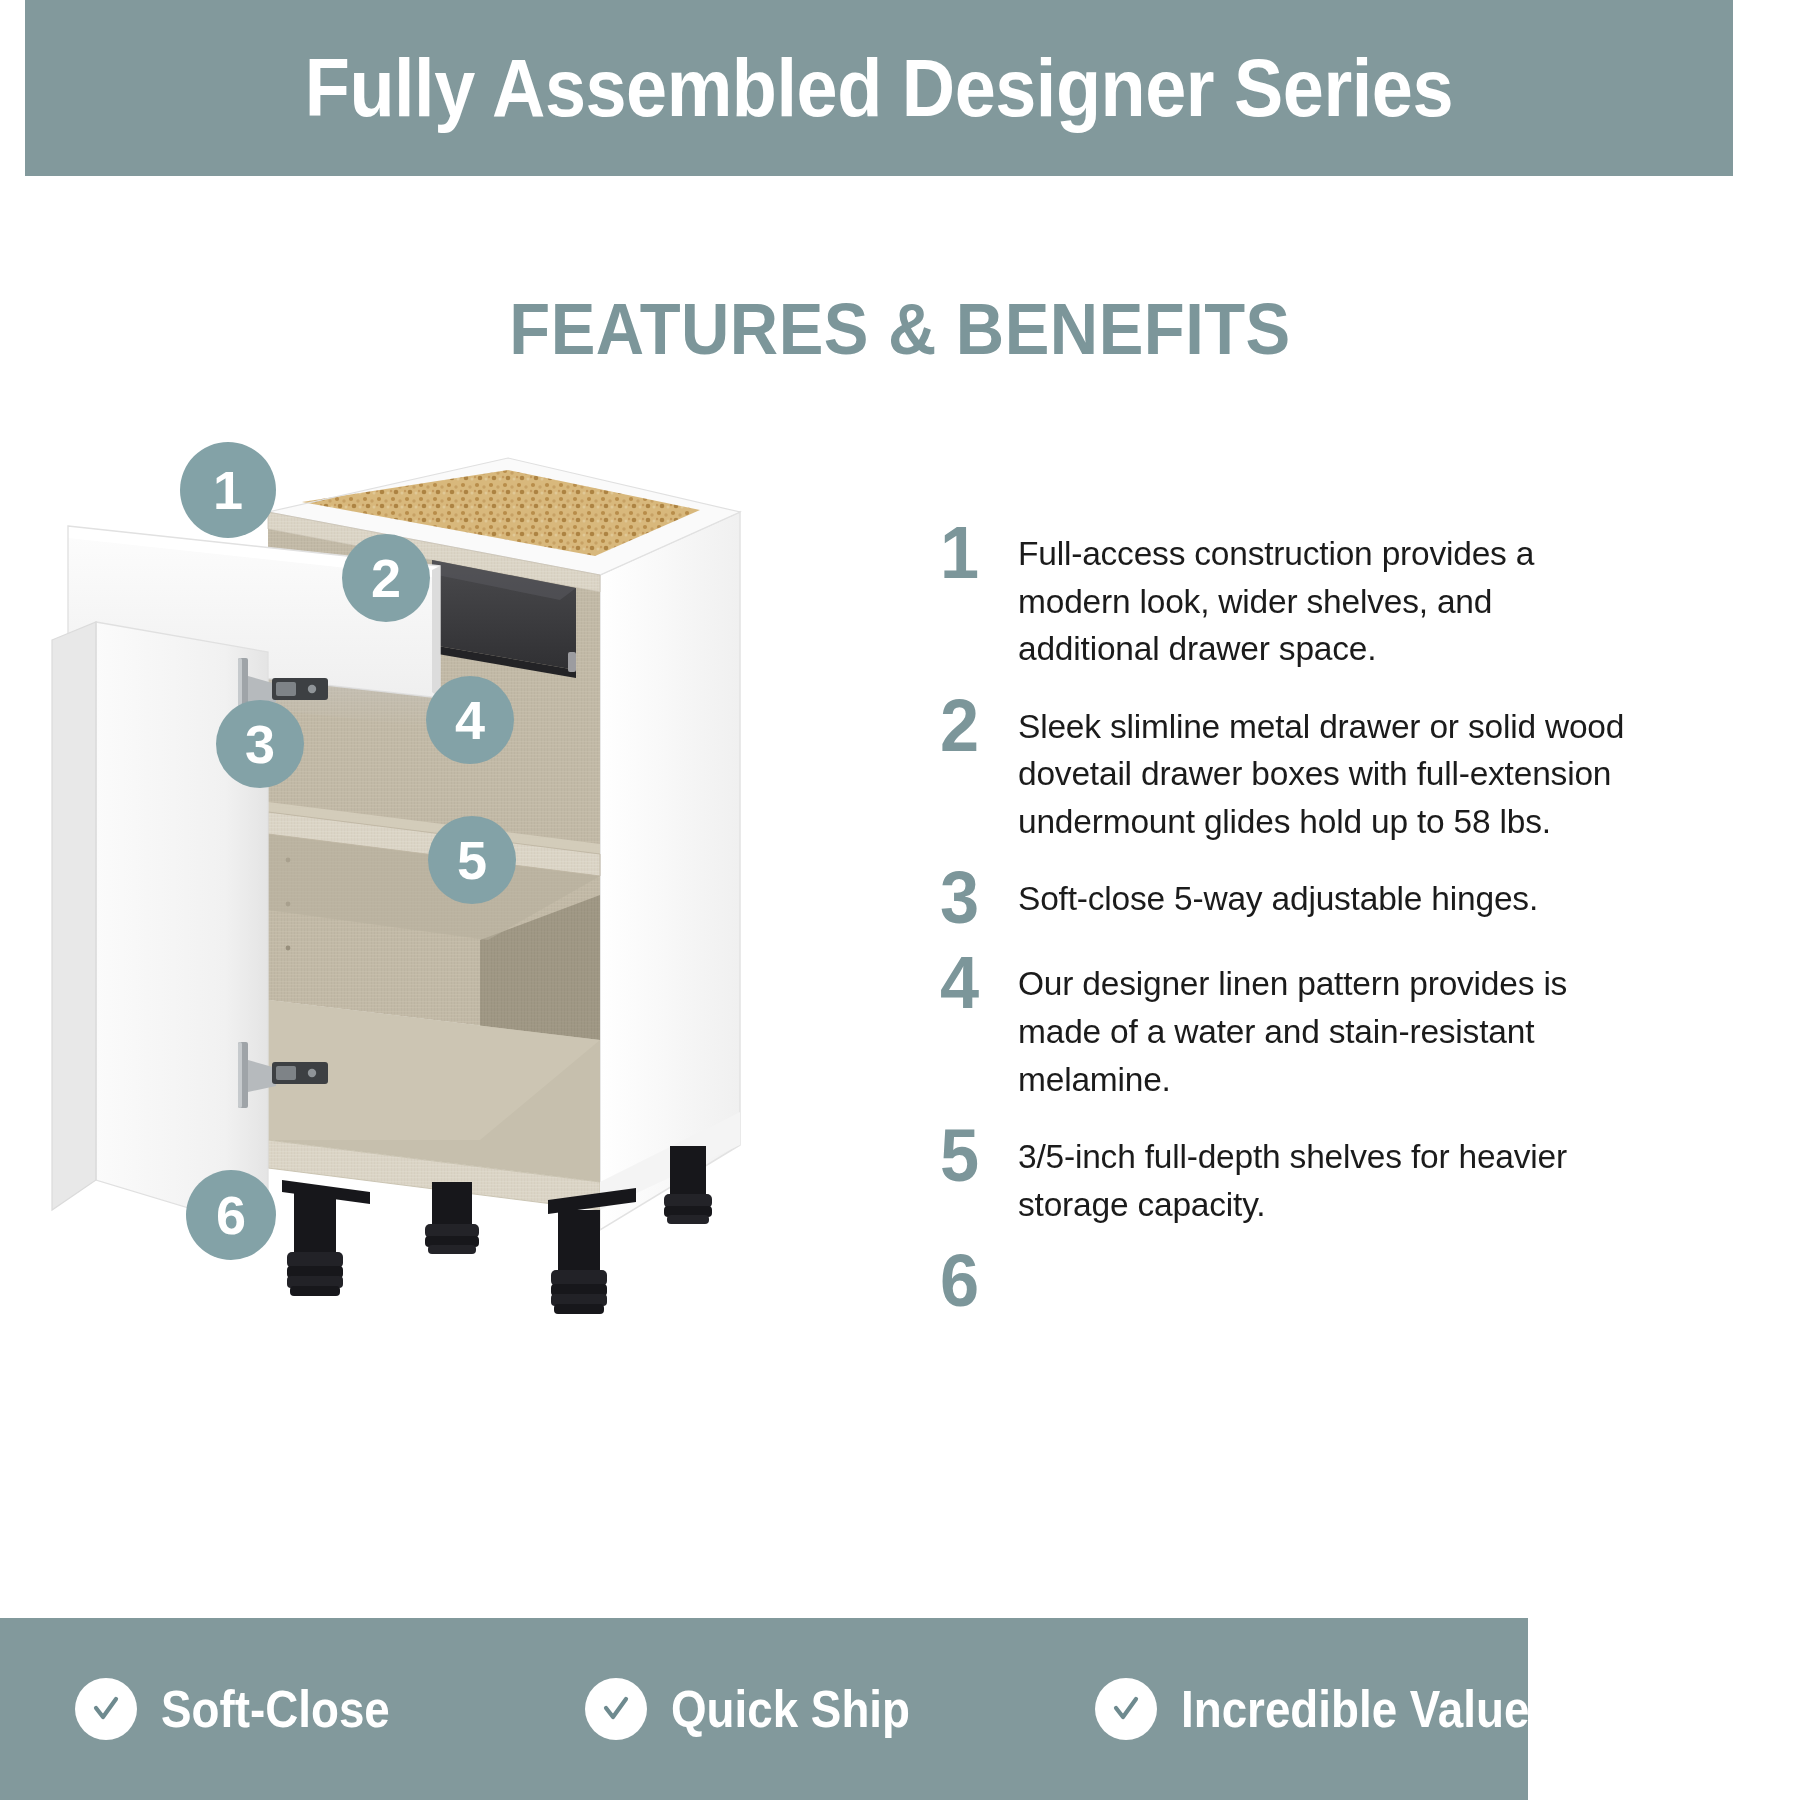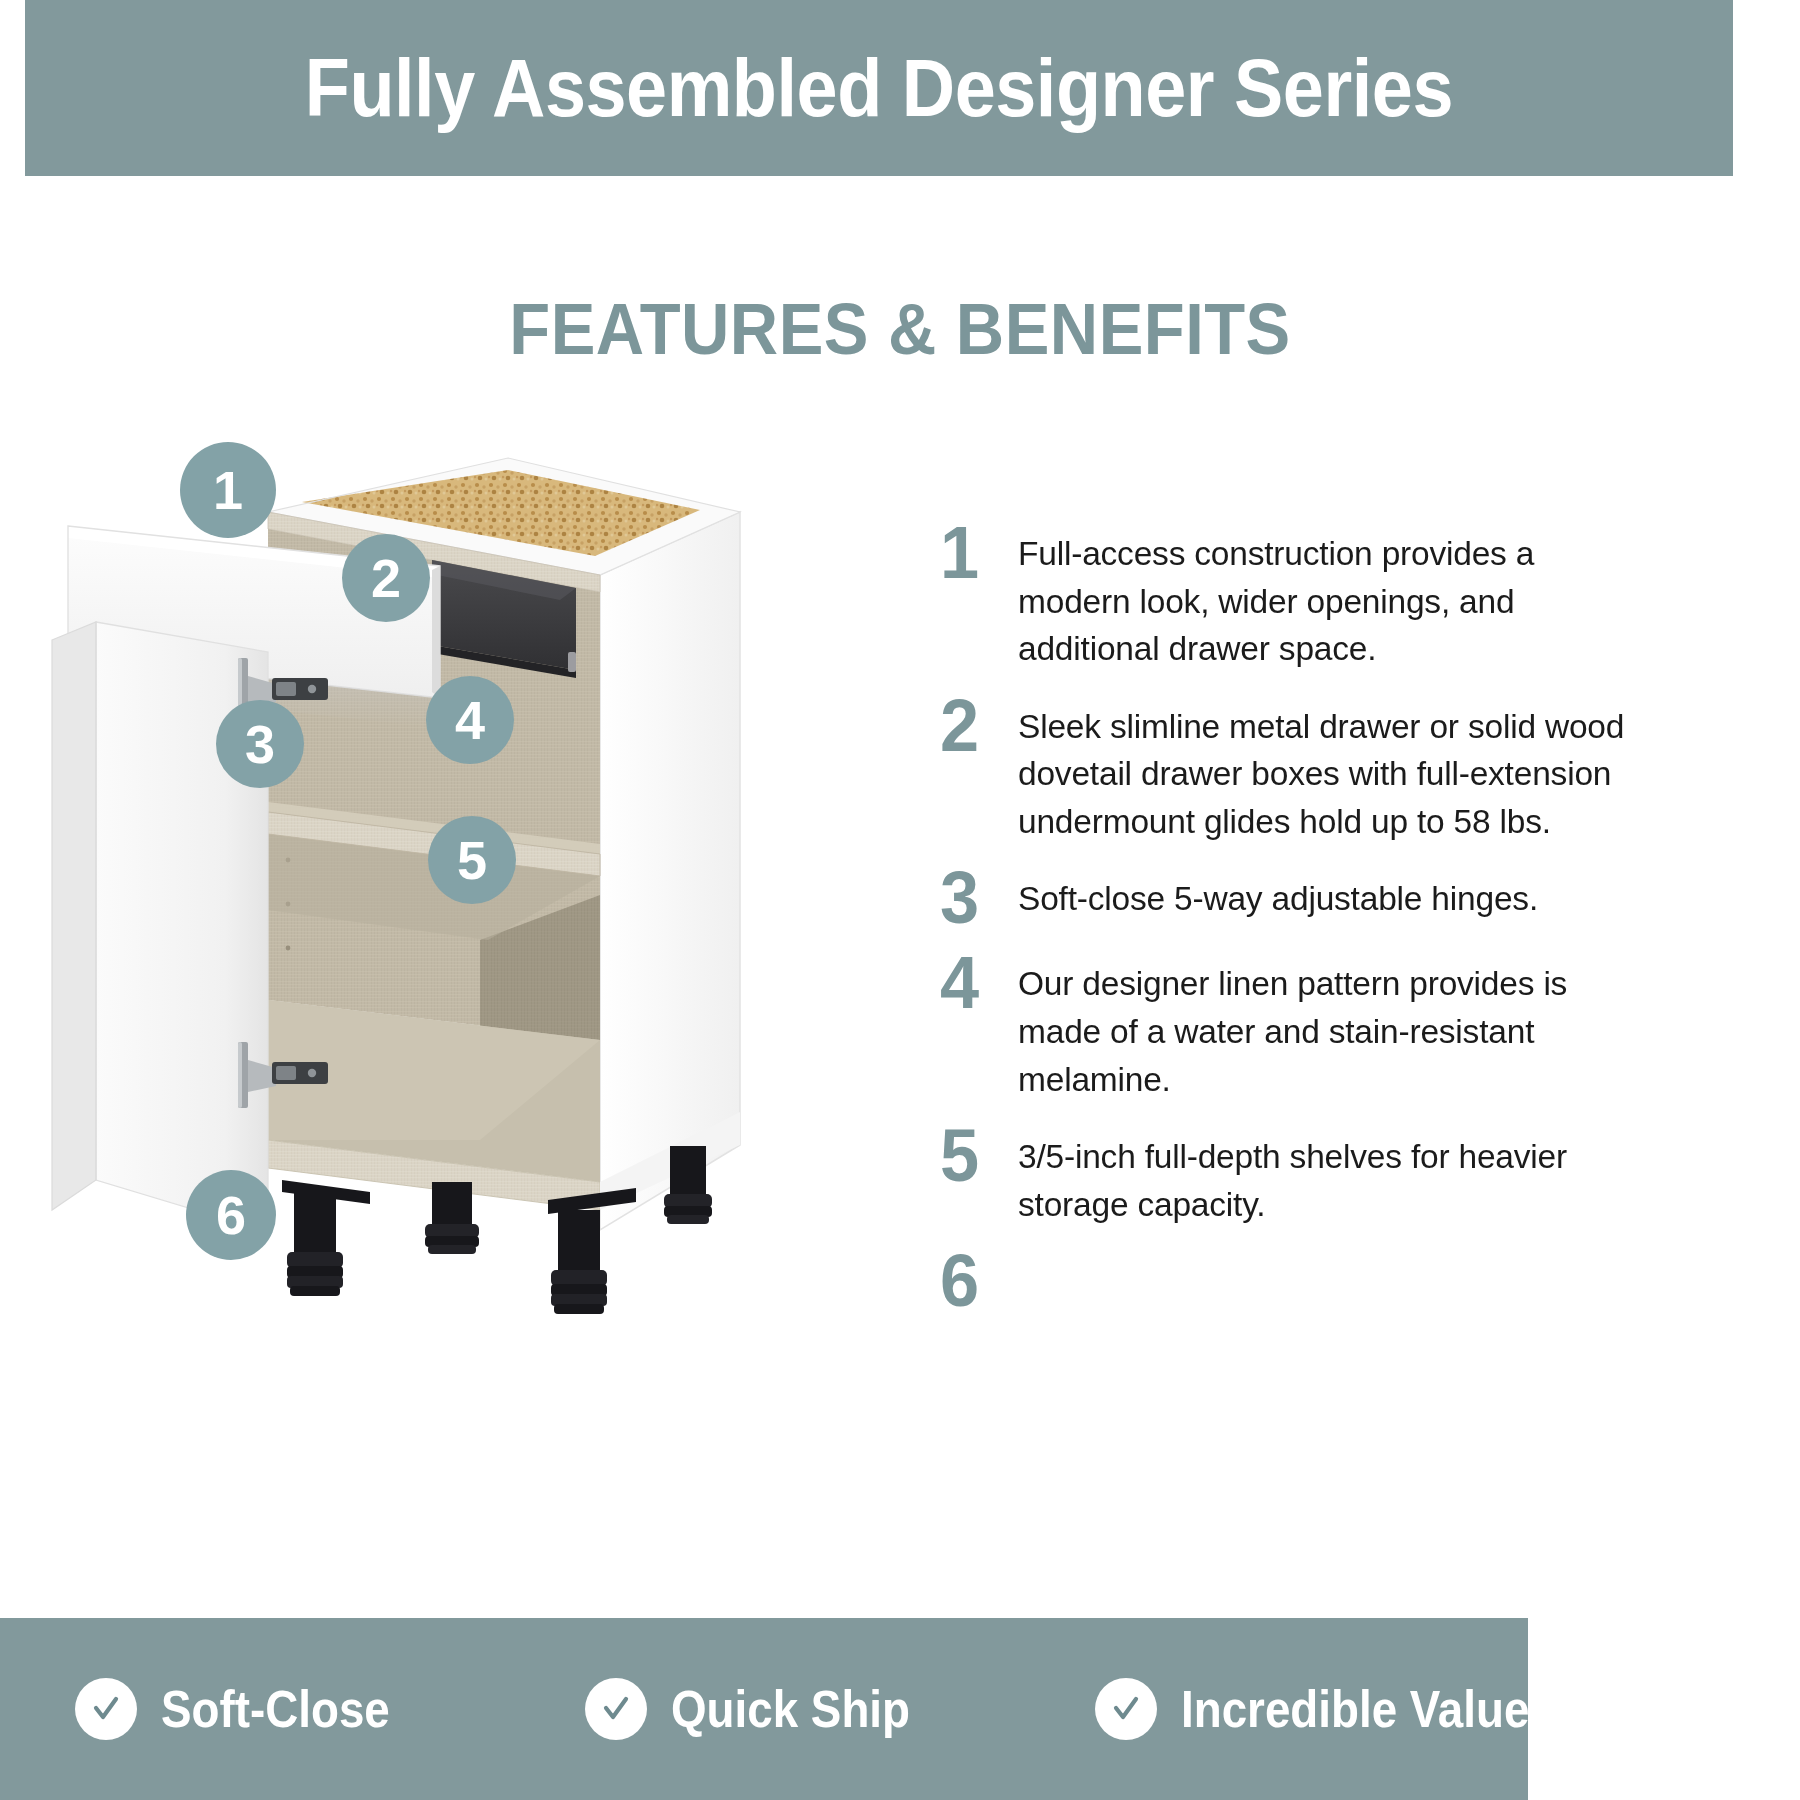--- a/index.html
+++ b/index.html
@@ -299,21 +299,21 @@
 <div class="callout c2">2</div>
 <div class="callout c3">3</div>
 <div class="callout c4">4</div>
 <div class="callout c5">5</div>
 <div class="callout c6">6</div>
 
 <div id="feature-list">
 
   <div class="feature-row">
     <div class="feature-num">1</div>
-    <div class="feature-text">Full-access construction provides a modern look, wider openings, and additional drawer space.</div>
+    <div class="feature-text">Full-access construction provides a modern look, wider shelves, and additional drawer space.</div>
   </div>
 
   <div class="feature-row">
     <div class="feature-num">2</div>
     <div class="feature-text">Sleek slimline metal drawer or solid wood dovetail drawer boxes with full-extension undermount glides hold up to 58 lbs.</div>
   </div>
 
   <div class="feature-row">
     <div class="feature-num">3</div>
     <div class="feature-text">Soft-close 5-way adjustable hinges.</div>

